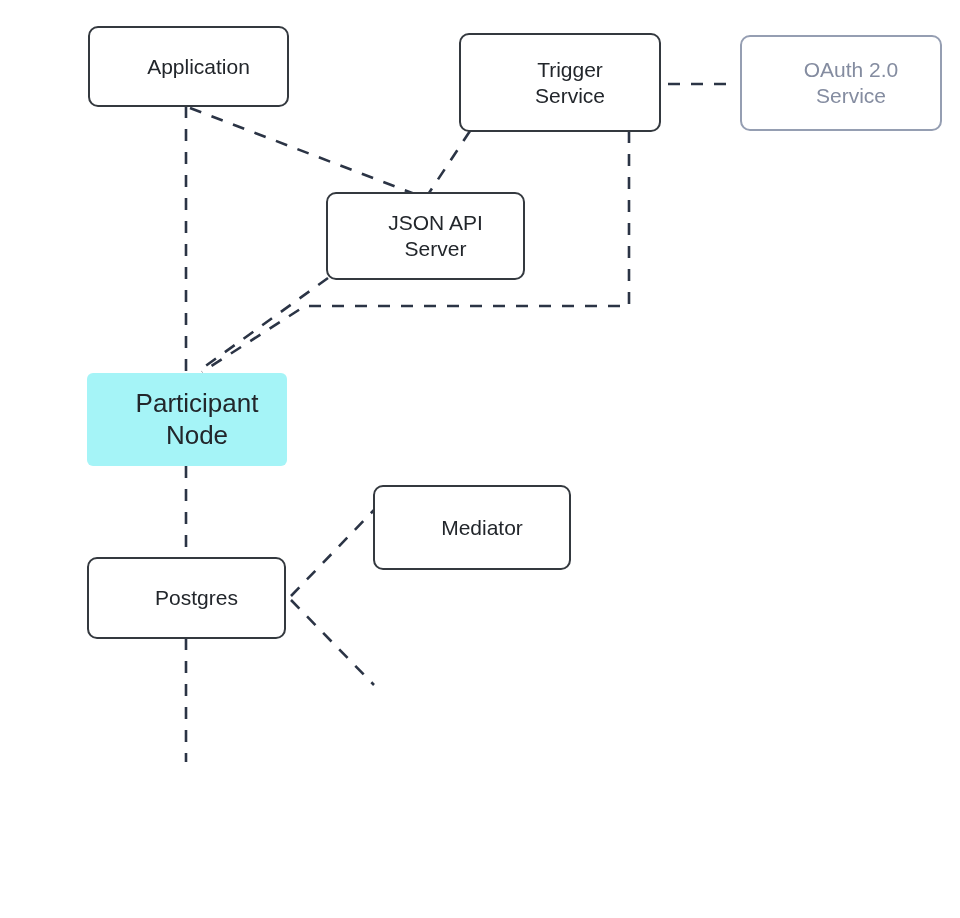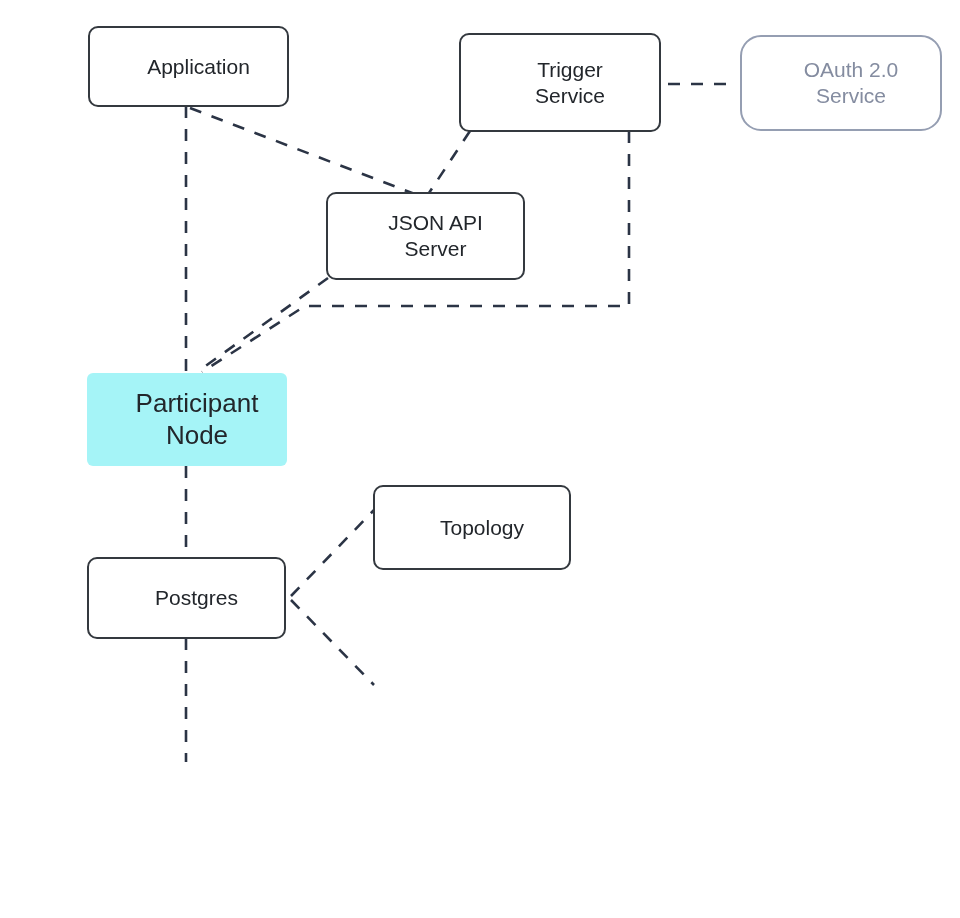--- a/index.html
+++ b/index.html
@@ -107,38 +107,38 @@
 
   <div class="node node-box" style="left:88px; top:26px; width:201px; height:81px;">
     <span class="label">Application</span>
   </div>
 
   <div class="node node-box" style="left:459px; top:33px; width:202px; height:99px;">
     <span class="label">Trigger
 Service</span>
   </div>
 
-  <div class="node node-muted" style="left:740px; top:35px; width:202px; height:96px;border-radius:21px;">
+  <div class="node node-muted" style="left:740px; top:35px; width:202px; height:96px;">
     <span class="label">OAuth 2.0
 Service</span>
   </div>
 
   <div class="node node-box" style="left:326px; top:192px; width:199px; height:88px;">
     <span class="label">JSON API
 Server</span>
   </div>
 
   <div class="node node-highlight" style="left:87px; top:373px; width:200px; height:93px;">
     <span class="label">Participant
 Node</span>
   </div>
 
   <div class="node node-box" style="left:87px; top:557px; width:199px; height:82px;">
     <span class="label">Postgres</span>
   </div>
 
   <div class="node node-box" style="left:373px; top:485px; width:198px; height:85px;">
-    <span class="label">Topology</span>
+    <span class="label">Mediator</span>
   </div>
 
 
 
 </div>
 
 </body></html>

